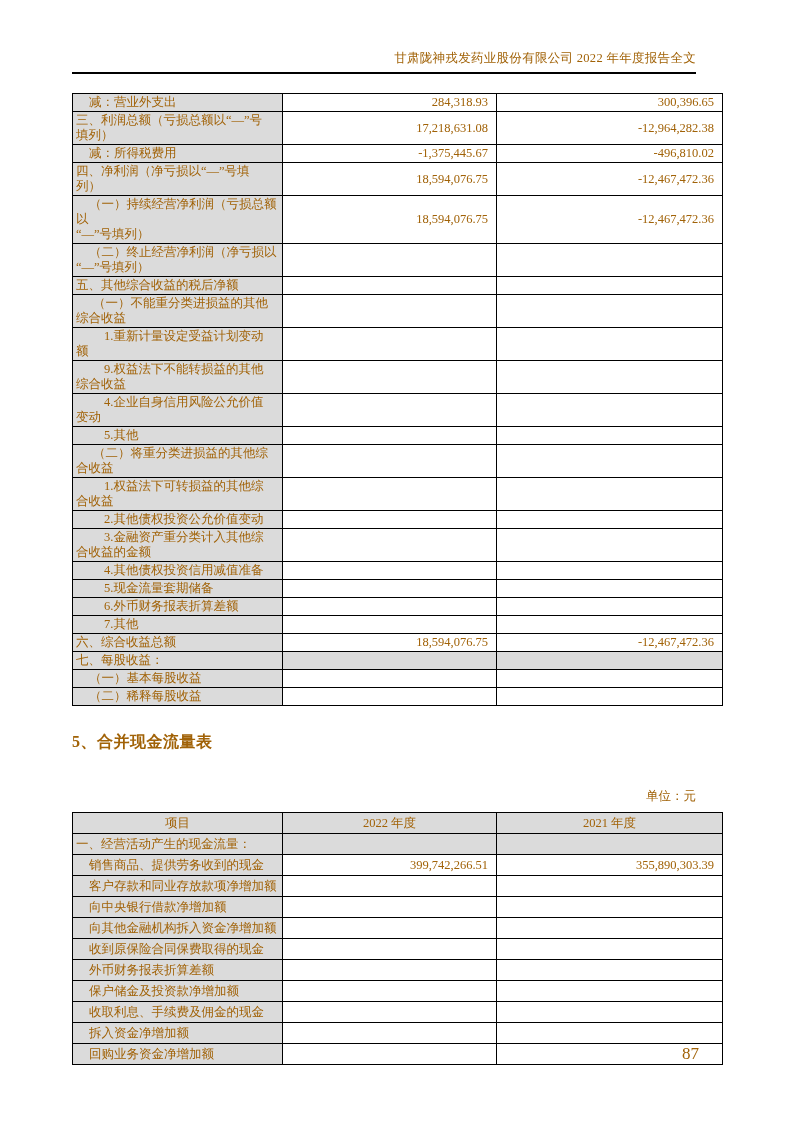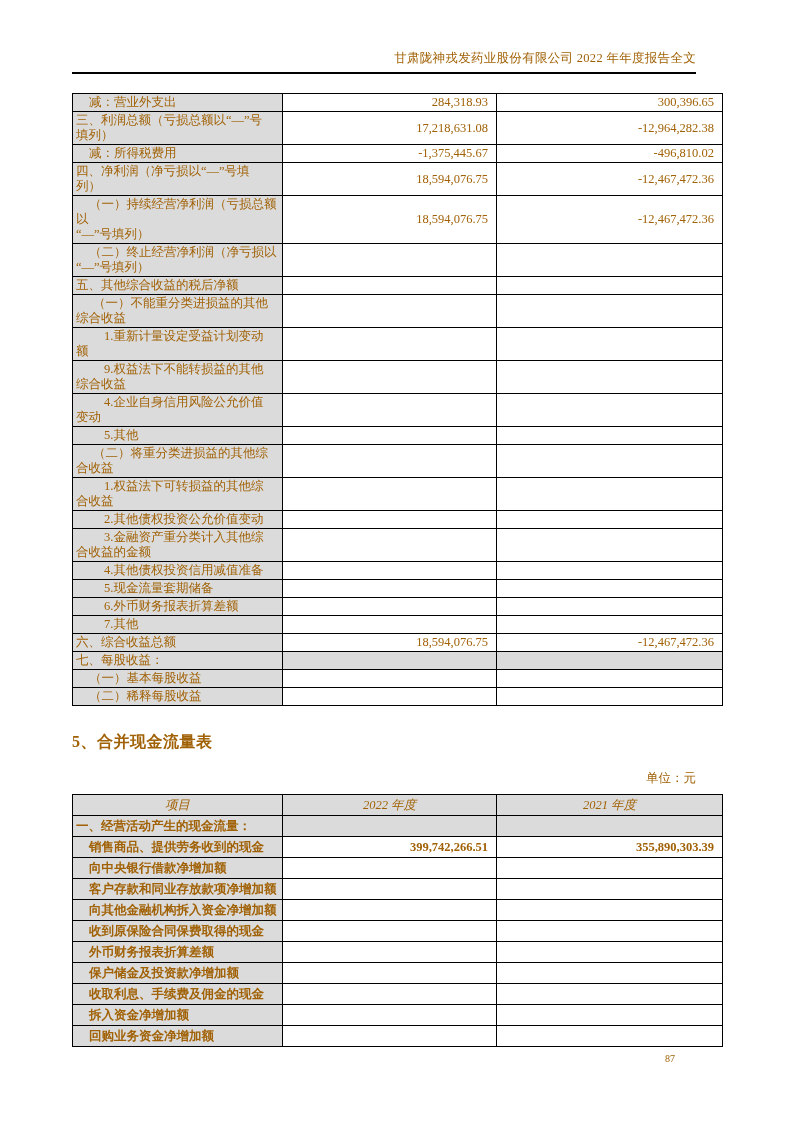--- a/index.html
+++ b/index.html
@@ -30,27 +30,27 @@
   .shaded { background:#dbdbdb; }
 
   .indent-0 { text-indent:0; }
   .indent-1 { text-indent:13px; }
   .indent-2 { text-indent:17px; }
   .indent-3 { text-indent:28px; }
 
   #income-table { margin-top:19px;border-radius:9px; }
 
   .section-heading { margin-top:26px; font-size:16px; font-weight:bold; letter-spacing:0.5px; }
-  .unit-label { margin-top:17px; text-align:right; font-size:12.5px; }
+  .unit-label { margin-top:35px; text-align:right; font-size:12.5px; }
 
   #cashflow-table { margin-top:7px; }
-  #cashflow-table td { padding-top:2px; padding-bottom:2px; line-height:16px;font-weight:bold; }
-  #cashflow-table .head-cell { text-align:center; background:#dbdbdb; font-weight:normal; padding:2px 3px;font-style:italic; }
-
-  .page-number { position:absolute; right:92px; bottom:58px; font-size:10px; }
+  #cashflow-table td { padding-top:2px; padding-bottom:2px; line-height:16px; }
+  #cashflow-table .head-cell { text-align:center; background:#dbdbdb; font-weight:normal; padding:2px 3px; }
+
+  .page-number { position:absolute; right:68px; bottom:58px; font-size:17px; }
 </style>
 </head>
 <body>
 
 <div class="page">
 
   <div class="page-header">
     <div class="header-title">甘肃陇神戎发药业股份有限公司 2022 年年度报告全文</div>
     <div class="header-rule"></div>
   </div>
@@ -218,26 +218,26 @@
           <td class="label-cell indent-0">一、经营活动产生的现金流量：</td>
           <td class="value-cell shaded"></td>
           <td class="value-cell shaded"></td>
         </tr>
         <tr>
           <td class="label-cell indent-1">销售商品、提供劳务收到的现金</td>
           <td class="value-cell">399,742,266.51</td>
           <td class="value-cell">355,890,303.39</td>
         </tr>
         <tr>
+          <td class="label-cell indent-1">客户存款和同业存放款项净增加额</td>
+          <td class="value-cell"></td>
+          <td class="value-cell"></td>
+        </tr>
+        <tr>
           <td class="label-cell indent-1">向中央银行借款净增加额</td>
-          <td class="value-cell"></td>
-          <td class="value-cell"></td>
-        </tr>
-        <tr>
-          <td class="label-cell indent-1">客户存款和同业存放款项净增加额</td>
           <td class="value-cell"></td>
           <td class="value-cell"></td>
         </tr>
         <tr>
           <td class="label-cell indent-1">向其他金融机构拆入资金净增加额</td>
           <td class="value-cell"></td>
           <td class="value-cell"></td>
         </tr>
         <tr>
           <td class="label-cell indent-1">收到原保险合同保费取得的现金</td>

